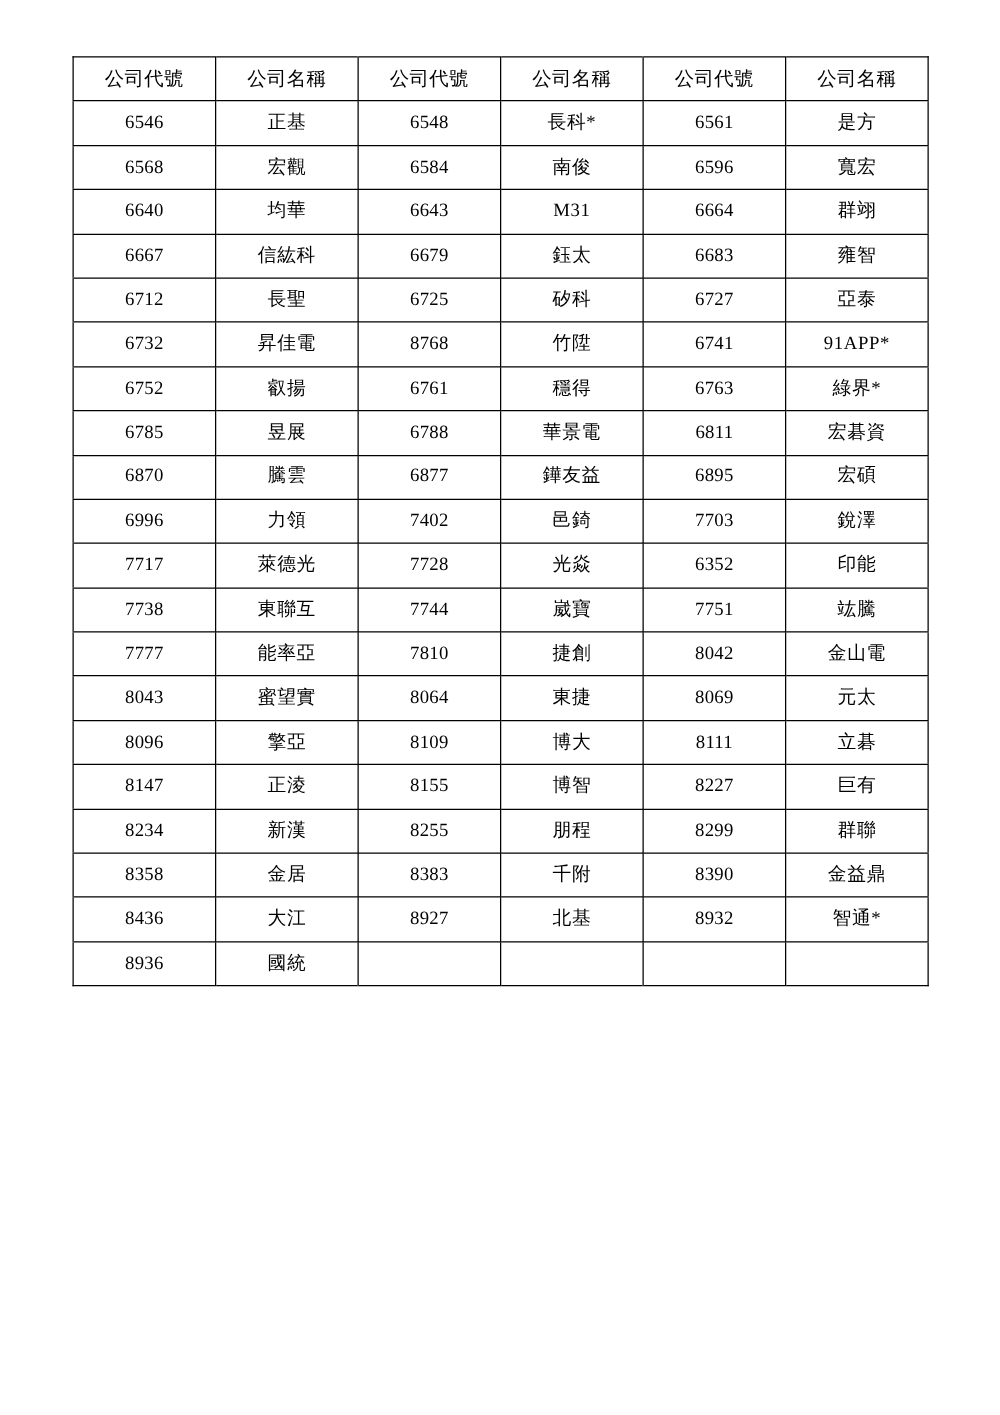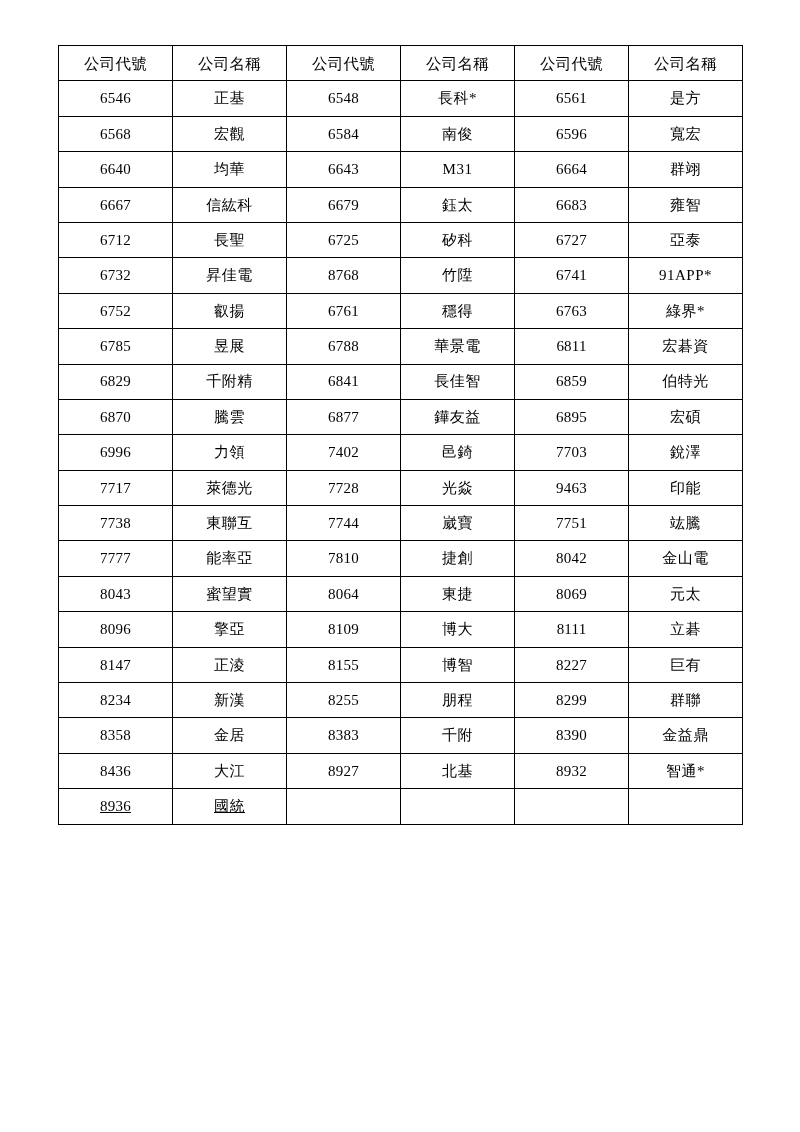--- a/index.html
+++ b/index.html
@@ -50,21 +50,20 @@
     line-height: 1.1;
     white-space: nowrap;
     overflow: hidden;
   }
   table.company-table th:last-child,
   table.company-table td:last-child {
     border-right: none;
   }
   table.company-table tr:last-child td {
     border-bottom: none;
-    text-decoration: underline;
   }
   table.company-table thead th {
     font-size: 15.5px;
     letter-spacing: 0.3px;
   }
   table.company-table tbody td {
     font-size: 15px;
   }
   td.code-cell {
     font-variant-numeric: lining-nums;
@@ -160,49 +159,41 @@
           </tr>
           <tr>
             <td class="code-cell">6785</td>
             <td class="name-cell">昱展</td>
             <td class="code-cell">6788</td>
             <td class="name-cell">華景電</td>
             <td class="code-cell">6811</td>
             <td class="name-cell">宏碁資</td>
           </tr>
           <tr>
-            <td class="code-cell">6829</td>
-            <td class="name-cell">千附精</td>
-            <td class="code-cell">6841</td>
-            <td class="name-cell">長佳智</td>
-            <td class="code-cell">6859</td>
-            <td class="name-cell">伯特光</td>
-          </tr>
-          <tr>
             <td class="code-cell">6870</td>
             <td class="name-cell">騰雲</td>
             <td class="code-cell">6877</td>
             <td class="name-cell">鏵友益</td>
             <td class="code-cell">6895</td>
             <td class="name-cell">宏碩</td>
           </tr>
           <tr>
             <td class="code-cell">6996</td>
             <td class="name-cell">力領</td>
             <td class="code-cell">7402</td>
             <td class="name-cell">邑錡</td>
             <td class="code-cell">7703</td>
             <td class="name-cell">銳澤</td>
           </tr>
           <tr>
             <td class="code-cell">7717</td>
             <td class="name-cell">萊德光</td>
             <td class="code-cell">7728</td>
             <td class="name-cell">光焱</td>
-            <td class="code-cell">9463</td>
+            <td class="code-cell">6352</td>
             <td class="name-cell">印能</td>
           </tr>
           <tr>
             <td class="code-cell">7738</td>
             <td class="name-cell">東聯互</td>
             <td class="code-cell">7744</td>
             <td class="name-cell">崴寶</td>
             <td class="code-cell">7751</td>
             <td class="name-cell">竑騰</td>
           </tr>

